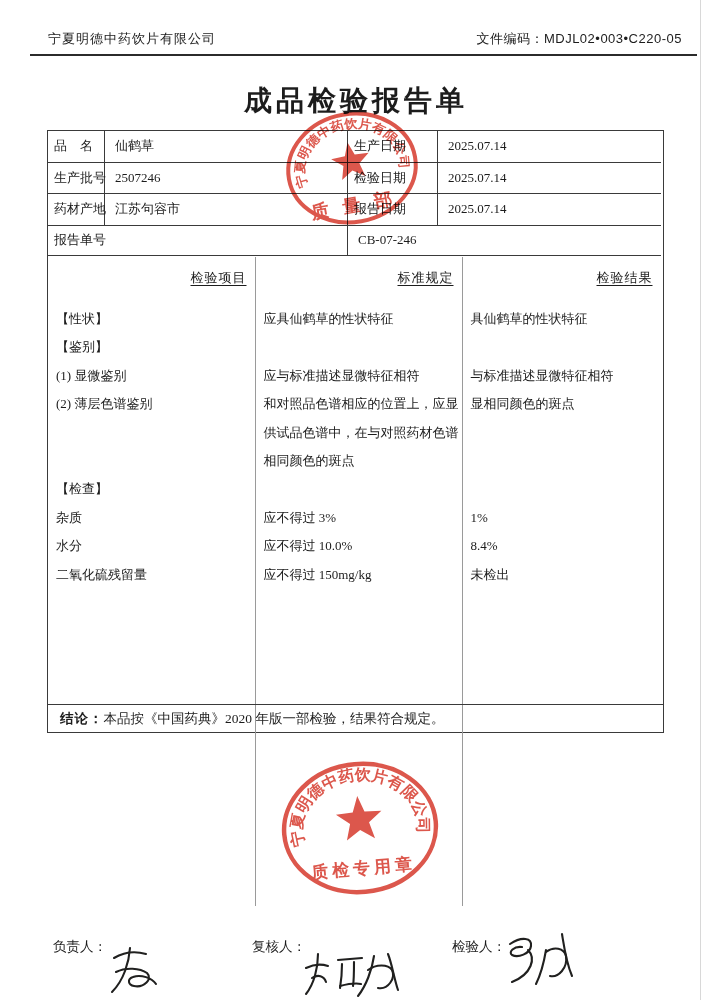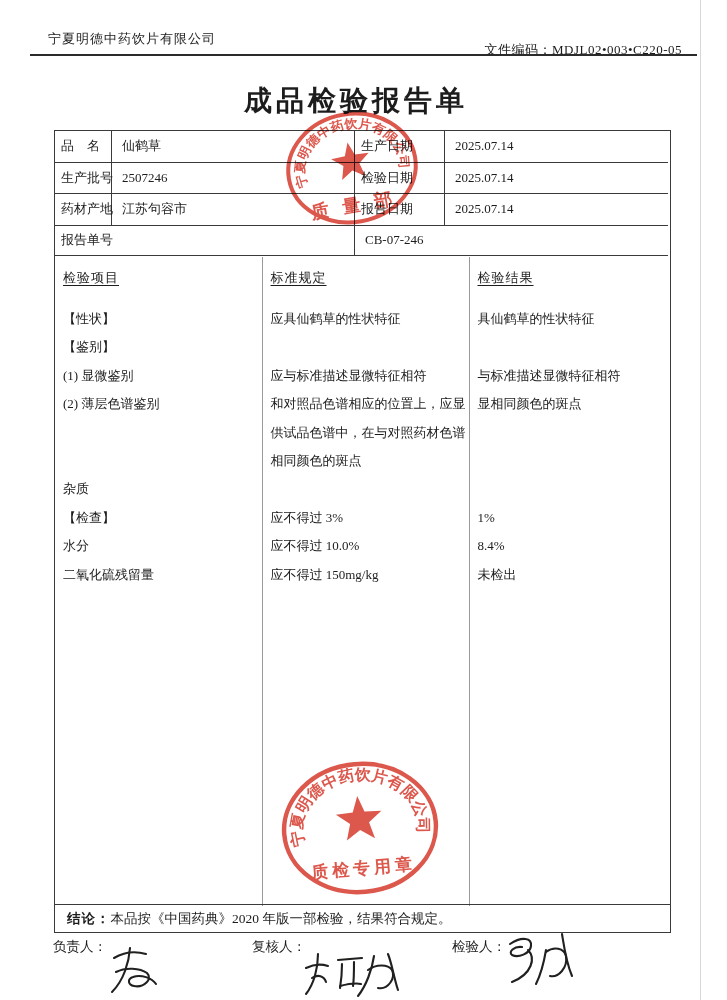--- a/index.html
+++ b/index.html
@@ -5,41 +5,41 @@
   html,body{margin:0;padding:0;background:#e9e9e9;}
   .page{
     position:relative;width:727px;height:1000px;background:#ffffff;
     font-family:"Liberation Serif","DejaVu Serif",serif;color:#1c1c1c;
     overflow:hidden;margin:0 auto;
   }
   .scan-edge{position:absolute;left:700px;top:0;width:1px;height:100%;background:#d8d8d8;}
   
   .letterhead{position:absolute;left:48px;right:45px;top:30px;height:20px;font-size:13px;}
   .lh-company{position:absolute;left:0;top:0;letter-spacing:1px;}
-  .lh-code{position:absolute;right:0;top:11px;letter-spacing:.5px;font-family:Liberation Serif, serif;}
+  .lh-code{position:absolute;right:0;top:0;letter-spacing:.5px;font-family:Liberation Sans, sans-serif;}
   .lh-rule{position:absolute;left:30px;top:54px;width:667px;height:2px;background:#2b2b2b;}
   
   .doc-title{position:absolute;left:0;top:82px;width:712px;text-align:center;
     font-size:28px;font-weight:bold;letter-spacing:4px;}
   
-  .doc-table{position:absolute;left:54px;top:130px;width:617px;height:803px;
+  .doc-table{position:absolute;left:47px;top:130px;width:617px;height:603px;
     border:1.5px solid #3a3a3a;box-sizing:border-box;font-size:13px;}
   
   .info-grid{display:grid;grid-template-columns:57px 243px 90px 223px;grid-auto-rows:31.5px;}
   .info-grid .cell{border-bottom:1.5px solid #3a3a3a;display:flex;align-items:center;
     padding-left:6px;box-sizing:border-box;white-space:nowrap;overflow:visible;}
   .info-grid .cell.vline{border-right:1.5px solid #3a3a3a;}
   .info-grid .cell.val{padding-left:10px;}
   .info-grid .cell.span2{grid-column:span 2;}
   .info-grid .cell.last{height:30px;}
   
   .spec-grid{display:grid;grid-template-columns:207.5px 207px 198px;height:649px;box-sizing:border-box;}
   .spec-col{box-sizing:border-box;padding:0 8px;}
   .spec-col.divider{border-right:1.5px solid #9a9a9a;}
-  .spec-header{height:26px;padding-top:12px;text-align:left;
+  .spec-header{height:26px;padding-top:12px;text-align:right;
     text-decoration:underline;text-underline-offset:3px;letter-spacing:1px;}
   .spec-lines{padding-top:10px;}
   .spec-line{height:28.4px;line-height:28.4px;white-space:nowrap;overflow:visible;}
   
   .conclusion{position:absolute;left:0;right:0;bottom:0;height:28px;
     border-top:1.5px solid #3a3a3a;display:flex;align-items:center;
     padding-left:12px;box-sizing:border-box;font-size:13.5px;}
   .conclusion b{letter-spacing:1px;}
   
   .sig-row{position:absolute;left:0;top:936px;width:727px;height:64px;font-size:13.5px;}
@@ -94,22 +94,22 @@
     <div class="spec-grid">
       <div class="spec-col divider">
         <div class="spec-header">检验项目</div>
         <div class="spec-lines">
           <div class="spec-line">【性状】</div>
           <div class="spec-line">【鉴别】</div>
           <div class="spec-line">(1) 显微鉴别</div>
           <div class="spec-line">(2) 薄层色谱鉴别</div>
           <div class="spec-line"></div>
           <div class="spec-line"></div>
+          <div class="spec-line">【检查】</div>
           <div class="spec-line">杂质</div>
-          <div class="spec-line">【检查】</div>
           <div class="spec-line">水分</div>
           <div class="spec-line">二氧化硫残留量</div>
         </div>
       </div>
       <div class="spec-col divider">
         <div class="spec-header">标准规定</div>
         <div class="spec-lines">
           <div class="spec-line">应具仙鹤草的性状特征</div>
           <div class="spec-line"></div>
           <div class="spec-line">应与标准描述显微特征相符</div>

